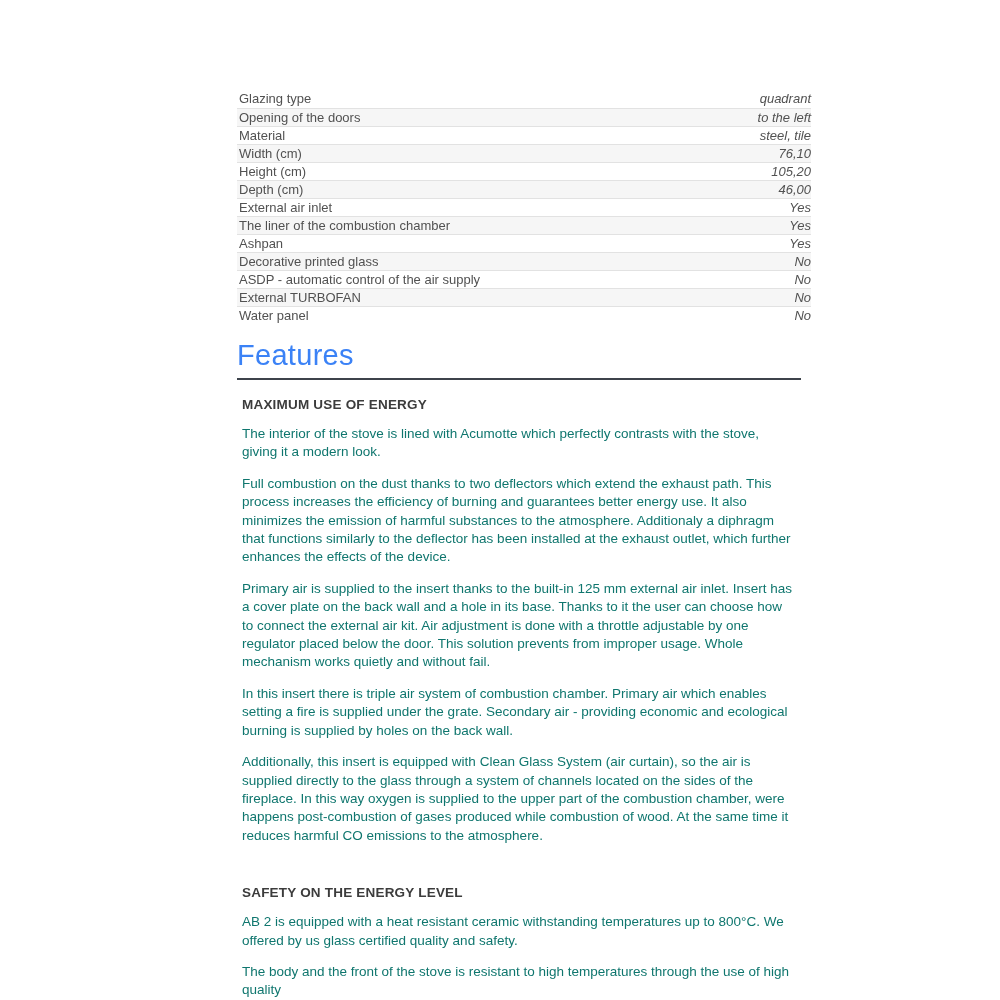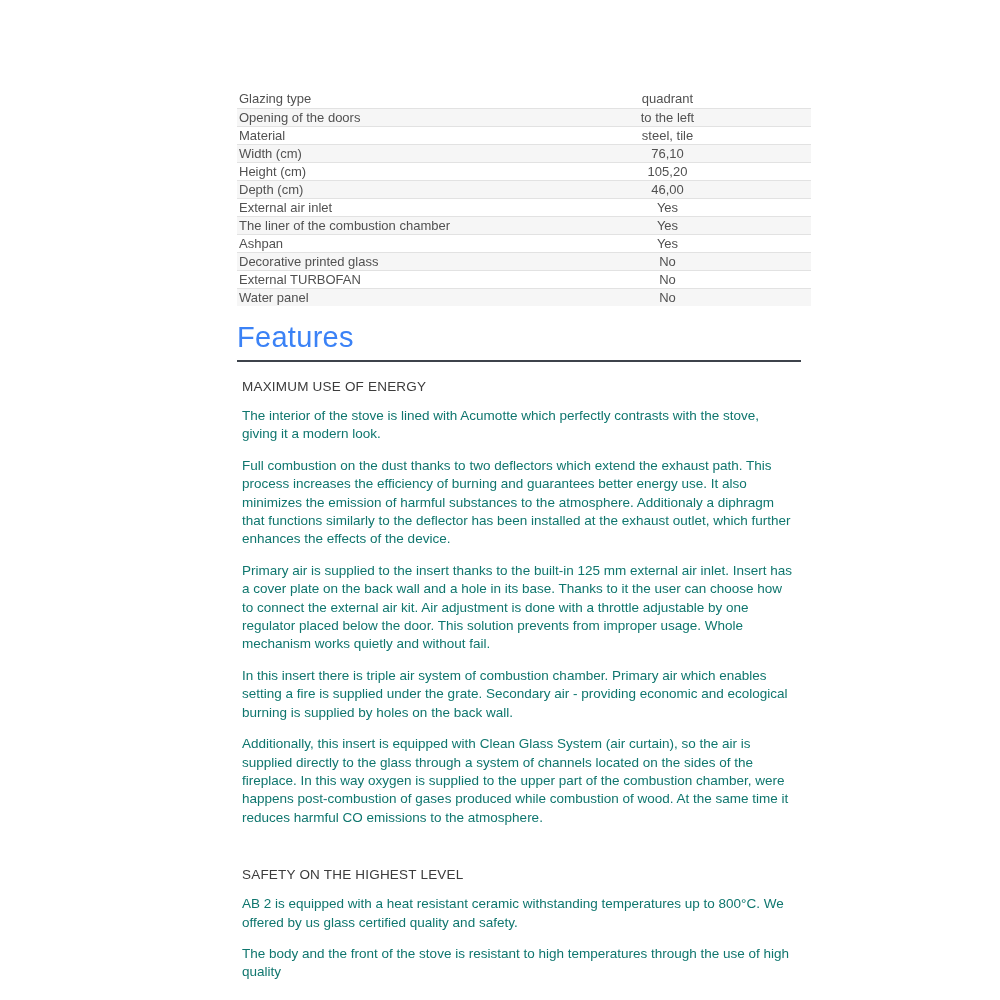--- a/index.html
+++ b/index.html
@@ -31,21 +31,21 @@
   }
   table.spec td {
     height: 18px;
     vertical-align: middle;
     font-weight: 400;
   }
   table.spec tr { border-bottom: 1px solid #e2e2e2; }
   table.spec tr:last-child { border-bottom: none; }
   table.spec tr:nth-child(even) { background: #f6f6f6; }
   td.spec-label { width: 50%; padding-left: 2px; text-align: left; }
-  td.spec-value { width: 50%; text-align: center; }
+  td.spec-value { width: 50%; text-align: right; font-style: italic; }
 
   
   .features-title {
     margin-top: 15px;
     font-size: 29px;
     font-weight: 400;
     color: #3b82f6;
     letter-spacing: 0.3px;
   }
   .features-rule {
@@ -53,21 +53,21 @@
     border: none;
     border-top: 2px solid #3d434b;
     height: 0;
   }
 
   
   .section { margin-top: 17px; }
   .section.spaced { margin-top: 40px; }
   .section-heading {
     font-size: 13.5px;
-    font-weight: 400;
+    font-weight: 700;
     color: #3c3c3c;
     letter-spacing: 0.2px;
   }
   .section p {
     margin-top: 13px;
     font-size: 13.5px;
     line-height: 18.4px;
     color: #0f766e;
   }
 </style>
@@ -113,20 +113,24 @@
         </tr>
         <tr>
           <td class="spec-label">Ashpan</td>
           <td class="spec-value">Yes</td>
         </tr>
         <tr>
           <td class="spec-label">Decorative printed glass</td>
           <td class="spec-value">No</td>
         </tr>
         <tr>
+          <td class="spec-label">ASDP - automatic control of the air supply</td>
+          <td class="spec-value">No</td>
+        </tr>
+        <tr>
           <td class="spec-label">External TURBOFAN</td>
           <td class="spec-value">No</td>
         </tr>
         <tr>
           <td class="spec-label">Water panel</td>
           <td class="spec-value">No</td>
         </tr>
       </tbody>
     </table>
 
@@ -136,19 +140,19 @@
     <div class="section">
       <h2 class="section-heading">MAXIMUM USE OF ENERGY</h2>
       <p>The interior of the stove is lined with Acumotte which perfectly contrasts with the stove, giving it a modern look.</p>
       <p>Full combustion on the dust thanks to two deflectors which extend the exhaust path. This process increases the efficiency of burning and guarantees better energy use. It also minimizes the emission of harmful substances to the atmosphere. Additionaly a diphragm that functions similarly to the deflector has been installed at the exhaust outlet, which further enhances the effects of the device.</p>
       <p>Primary air is supplied to the insert thanks to the built-in 125 mm external air inlet. Insert has a cover plate on the back wall and a hole in its base. Thanks to it the user can choose how to connect the external air kit. Air adjustment is done with a throttle adjustable by one regulator placed below the door. This solution prevents from improper usage. Whole mechanism works quietly and without fail.</p>
       <p>In this insert there is triple air system of combustion chamber. Primary air which enables setting a fire is supplied under the grate. Secondary air  - providing economic and ecological burning is supplied by holes on the back wall.</p>
       <p>Additionally, this insert is equipped with Clean Glass System (air curtain), so the air is supplied directly to the glass through a system of channels located on the sides of the fireplace. In this way oxygen is supplied to the upper part of the combustion chamber, were happens post-combustion of gases produced while combustion of wood. At the same time it reduces harmful CO emissions to the atmosphere.</p>
     </div>
 
     <div class="section spaced">
-      <h2 class="section-heading">SAFETY ON THE HIGHEST LEVEL</h2>
+      <h2 class="section-heading">SAFETY ON THE ENERGY LEVEL</h2>
       <p>AB 2 is equipped with a heat resistant ceramic withstanding temperatures up to 800°C. We offered by us glass certified quality and safety.</p>
       <p>The body and the front of the stove is resistant to high temperatures through the use of high quality</p>
     </div>
 
   </div>
 </div>
 
 </body></html>

